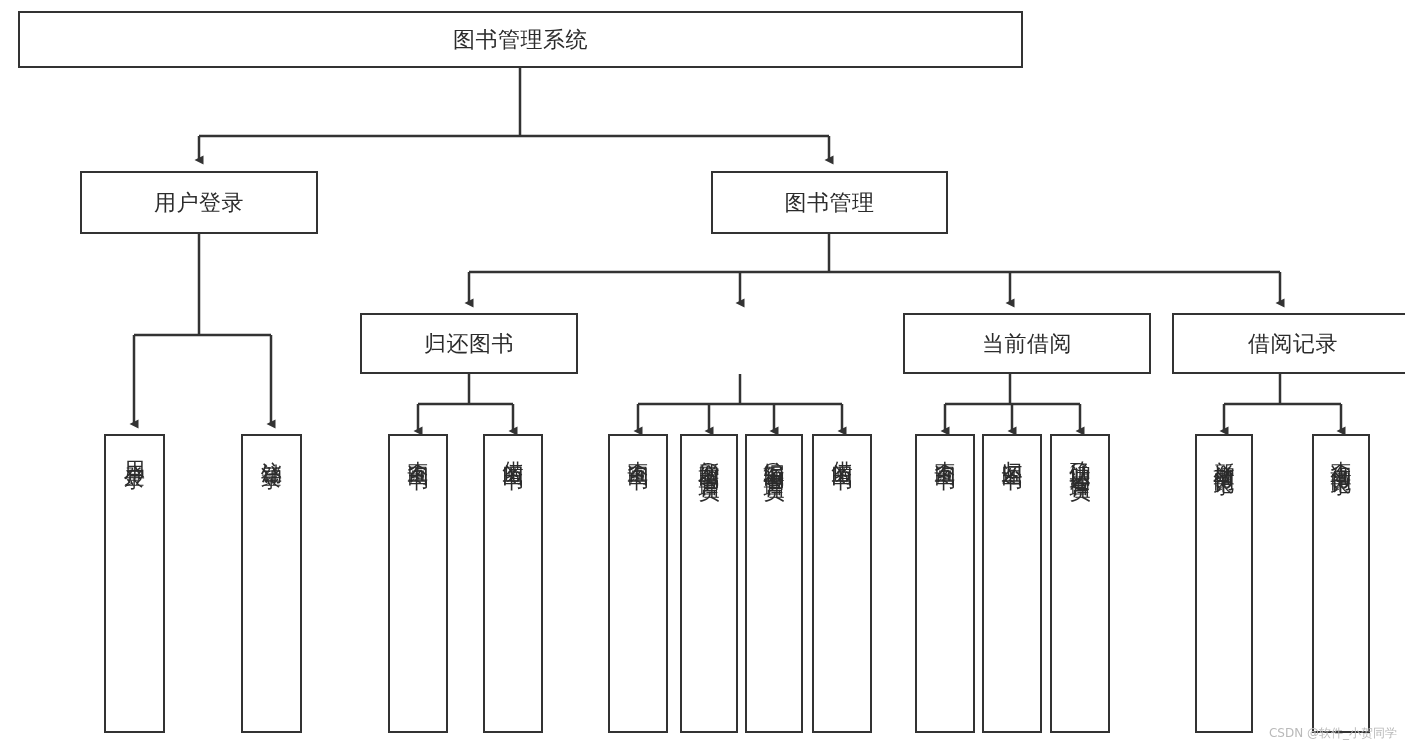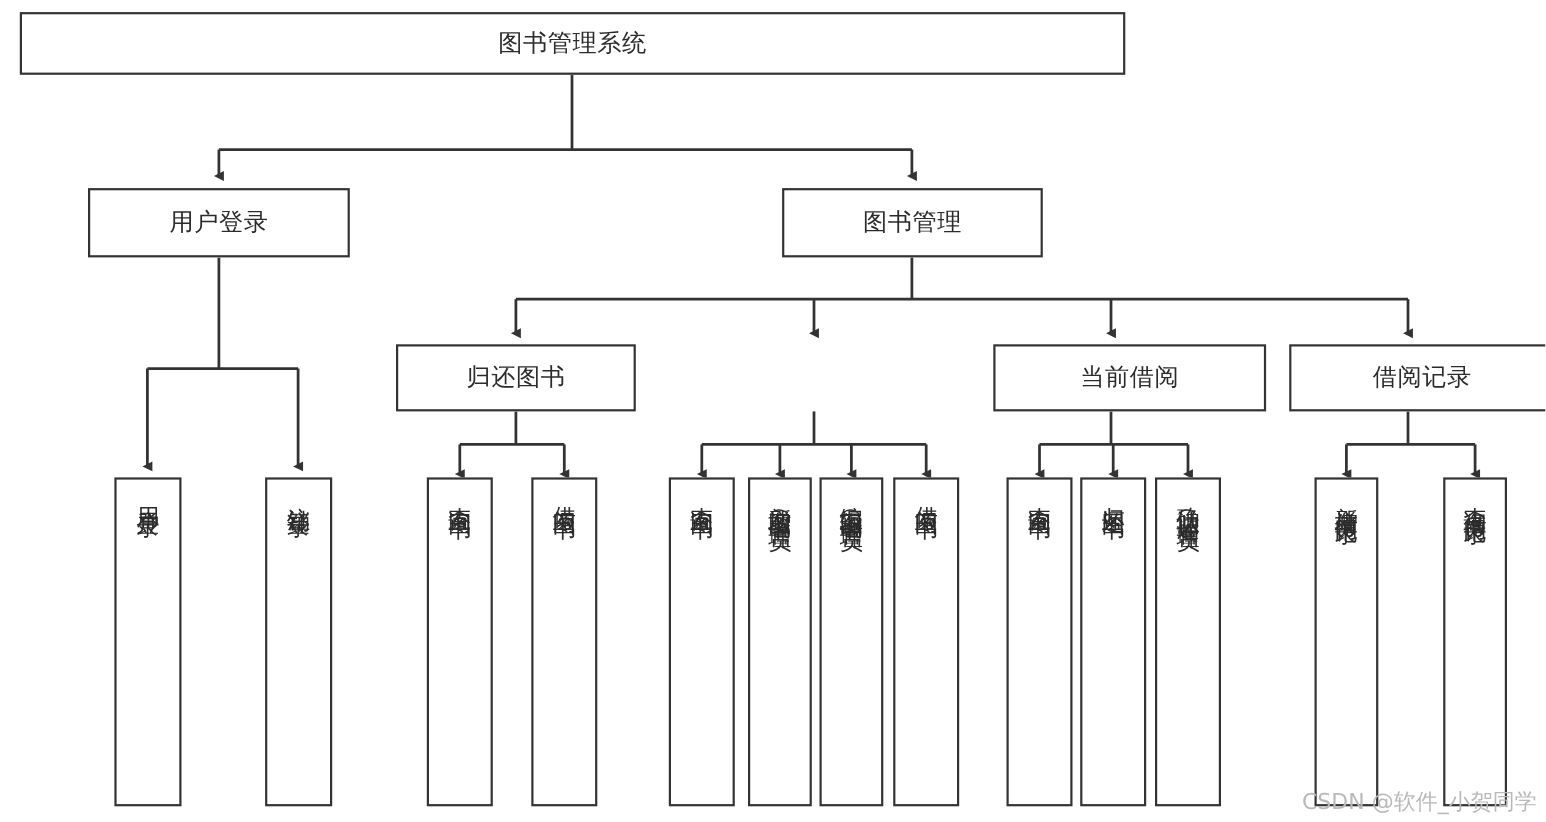--- a/index.html
+++ b/index.html
@@ -56,21 +56,21 @@
     text-orientation: upright;
     font-size: 21px;
     letter-spacing: 3px;
     line-height: 1.05;
     white-space: nowrap;
   }
   #watermark {
     position: absolute;
     right: 8px;
     bottom: 5px;
-    font-size: 20px;
+    font-size: 12px;
     color: #b9b9b9;
     z-index: 5;
     white-space: nowrap;
     pointer-events: none;
   }
 </style>
 </head>
 <body>
 
 <div id="diagram-root">

